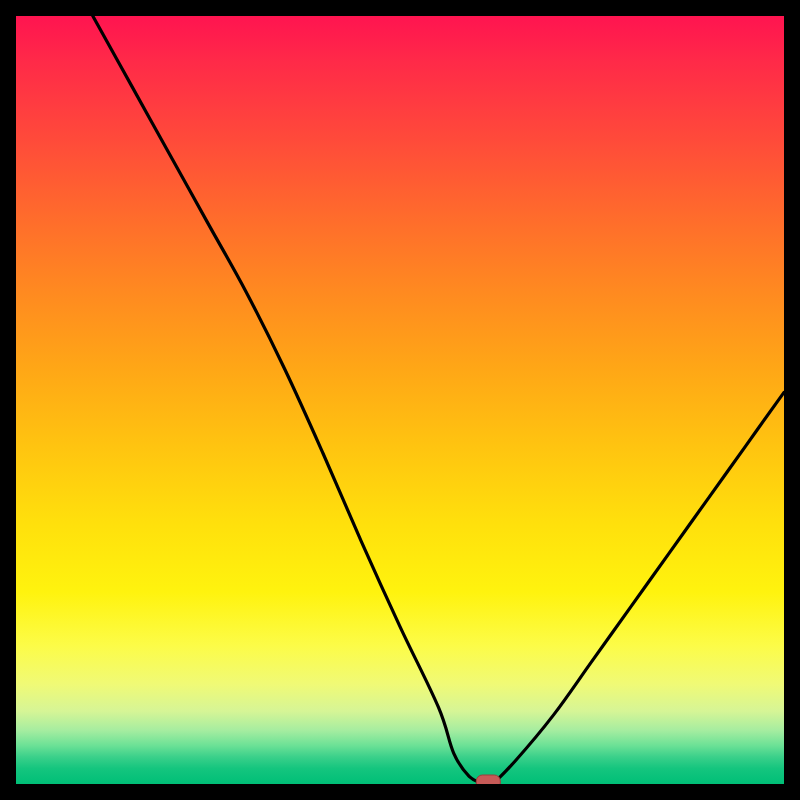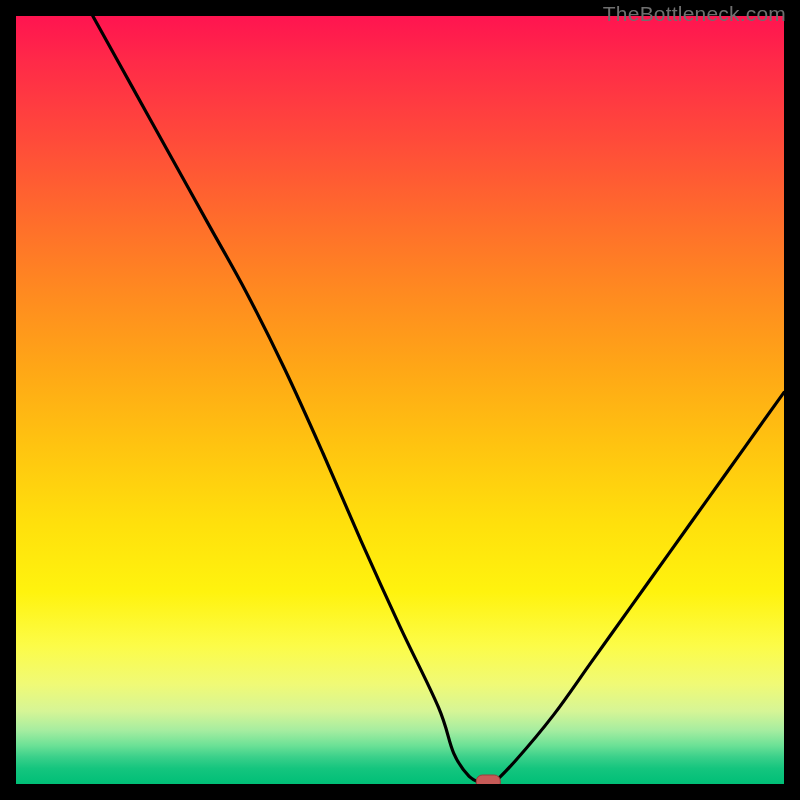--- a/index.html
+++ b/index.html
@@ -66,14 +66,13 @@
 </head>
 <body>
 
 <div class="frame">
   <div class="plot-area">
     <svg viewBox="0 0 768 768" preserveAspectRatio="none">
       <path id="curve-path" fill="none" stroke="#000000" stroke-width="3.2" stroke-linejoin="round" stroke-linecap="round" d="M 76.80 0.00 C 83.71 12.44, 101.38 44.24, 115.20 69.12 C 129.02 94.00, 139.78 113.36, 153.60 138.24 C 167.42 163.12, 178.18 182.48, 192.00 207.36 C 205.82 232.24, 216.58 250.21, 230.40 276.48 C 244.22 302.75, 254.98 324.25, 268.80 353.28 C 282.62 382.31, 293.38 406.66, 307.20 437.76 C 321.02 468.86, 331.78 494.98, 345.60 526.08 C 359.42 557.18, 370.18 580.84, 384.00 610.56 C 397.82 640.28, 412.72 668.39, 422.40 691.20 C 432.08 714.01, 432.23 724.84, 437.76 737.28 C 443.29 749.72, 447.59 754.79, 453.12 760.32 C 458.65 765.85, 464.33 766.62, 468.48 768.00 C 472.63 769.38, 470.63 772.15, 476.16 768.00 C 481.69 763.85, 488.14 757.40, 499.20 744.96 C 510.26 732.52, 523.78 716.85, 537.60 698.88 C 551.42 680.91, 562.18 664.47, 576.00 645.12 C 589.82 625.77, 600.58 610.71, 614.40 591.36 C 628.22 572.01, 638.98 556.95, 652.80 537.60 C 666.62 518.25, 677.38 503.19, 691.20 483.84 C 705.02 464.49, 715.78 449.43, 729.60 430.08 C 743.42 410.73, 761.09 386.00, 768.00 376.32"></path>
       <rect id="marker-rect" rx="6" ry="6" width="24" height="14" x="460.32" y="759.00" fill="#c65a57" stroke="#9c3f3d" stroke-width="1"></rect>
     </svg>
   </div>
-  <div class="watermark">TheBottleneck.com</div>
 </div>
 
 </body></html>

